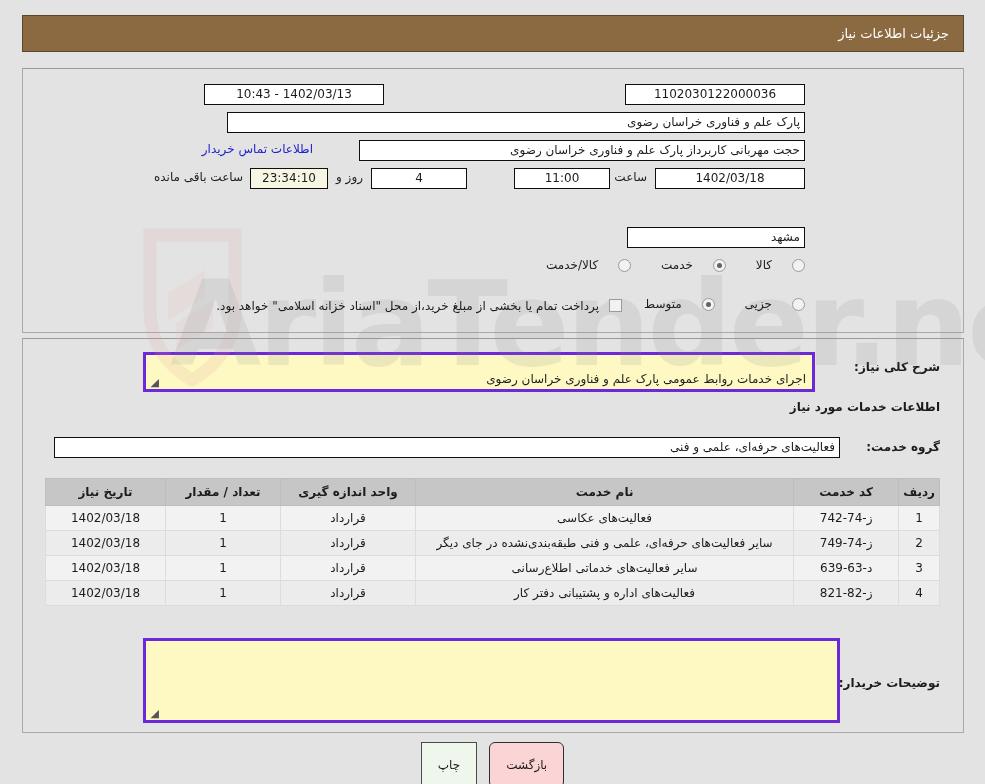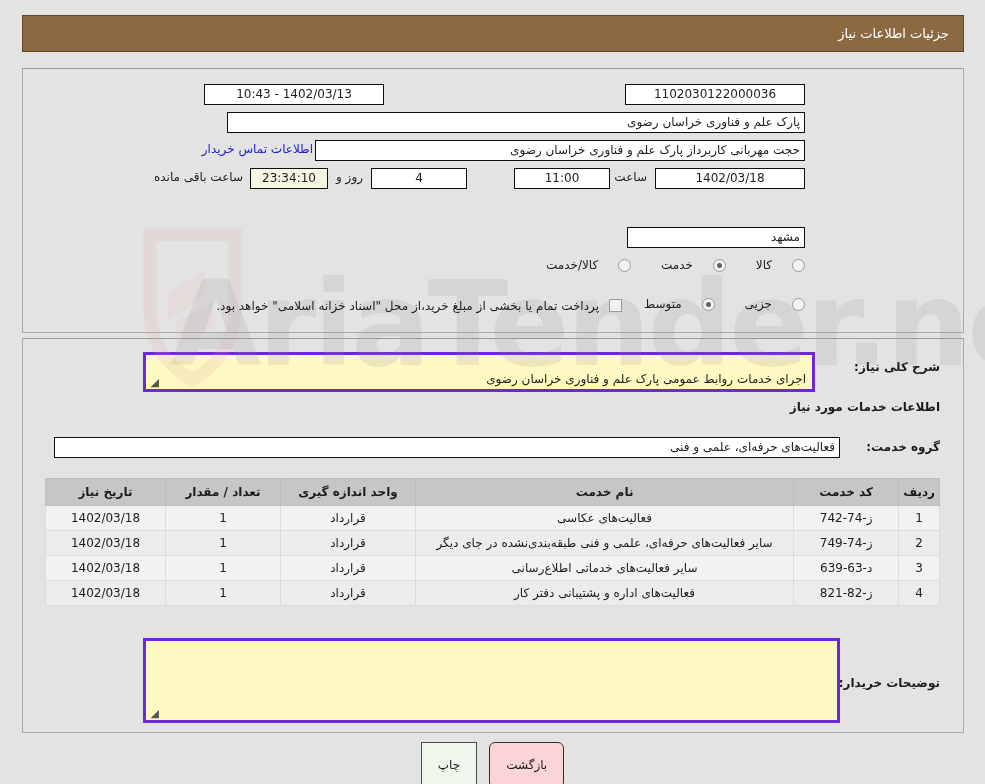--- a/index.html
+++ b/index.html
@@ -224,21 +224,21 @@
   <div class="fld center" style="position:absolute; top:84px; right:601px; width:180px; z-index:4;">1402/03/13 - 10:43</div>
 
   <div class="row" style="top:112px; right:55px;">
     <span class="lbl">نام دستگاه خریدار:</span>
   </div>
   <div class="fld" style="position:absolute; top:112px; right:180px; width:578px; z-index:4;padding-left:48px;">پارک علم و فناوری خراسان رضوی</div>
 
   <div class="row" style="top:140px; right:55px;">
     <span class="lbl">ایجاد کننده درخواست:</span>
   </div>
-  <div class="fld" style="position:absolute; top:140px; right:180px; width:490px; z-index:4;">حجت مهربانی کاربرداز پارک علم و فناوری خراسان رضوی</div>
+  <div class="fld" style="position:absolute; top:140px; right:180px; width:446px; z-index:4;">حجت مهربانی کاربرداز پارک علم و فناوری خراسان رضوی</div>
   <div style="position:absolute; top:142px; right:672px; z-index:4;">
     <span class="linktext">اطلاعات تماس خریدار</span>
   </div>
 
   <div class="row" style="top:163px; right:55px; width:120px; display:block; line-height:15px;">
     <span class="lbl">مهلت ارسال پاسخ: تا تاریخ:</span>
   </div>
   <div class="fld center" style="position:absolute; top:168px; right:180px; width:150px; z-index:4;">1402/03/18</div>
   <span class="plaintext" style="position:absolute; top:170px; right:338px; z-index:4;">ساعت</span>
   <div class="fld center" style="position:absolute; top:168px; right:375px; width:96px; z-index:4;">11:00</div>

